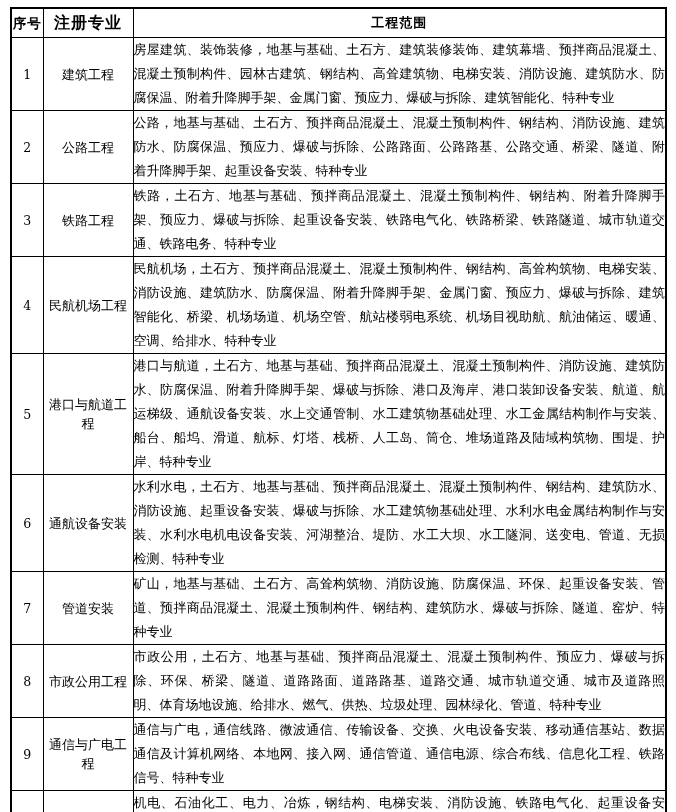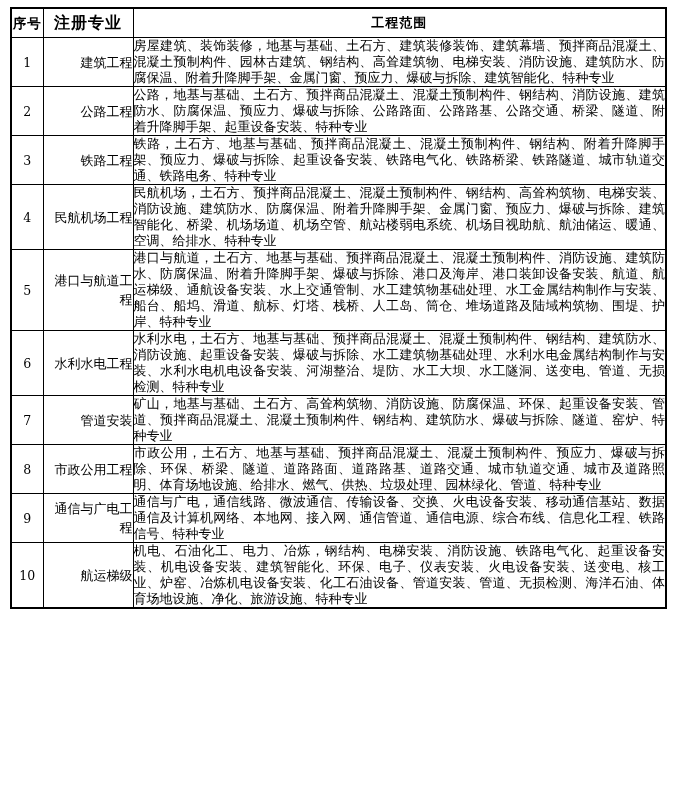--- a/index.html
+++ b/index.html
@@ -53,25 +53,25 @@
 
   td.seq-cell {
     text-align: center;
     font-size: 12.5px;
     font-family: "DejaVu Serif", "Liberation Serif", serif;
   }
   td.major-cell {
     font-size: 13px;
     line-height: 19px;
     padding: 0 4px 0 5px;
-    text-align: right;
+    text-align: center;
   }
   td.scope-cell {
     font-size: 13px;
-    line-height: 16px;
+    line-height: 24px;
     padding: 3px 2px 3px 4px;
     text-align: justify;
     text-justify: inter-character;
     word-break: break-all;
     vertical-align: top;
   }
 </style>
 </head>
 <body>
 
@@ -110,21 +110,21 @@
         <td class="major-cell">民航机场工程</td>
         <td class="scope-cell">民航机场，土石方、预拌商品混凝土、混凝土预制构件、钢结构、高耸构筑物、电梯安装、消防设施、建筑防水、防腐保温、附着升降脚手架、金属门窗、预应力、爆破与拆除、建筑智能化、桥梁、机场场道、机场空管、航站楼弱电系统、机场目视助航、航油储运、暖通、空调、给排水、特种专业</td>
       </tr>
       <tr>
         <td class="seq-cell">5</td>
         <td class="major-cell">港口与航道工程</td>
         <td class="scope-cell">港口与航道，土石方、地基与基础、预拌商品混凝土、混凝土预制构件、消防设施、建筑防水、防腐保温、附着升降脚手架、爆破与拆除、港口及海岸、港口装卸设备安装、航道、航运梯级、通航设备安装、水上交通管制、水工建筑物基础处理、水工金属结构制作与安装、船台、船坞、滑道、航标、灯塔、栈桥、人工岛、筒仓、堆场道路及陆域构筑物、围堤、护岸、特种专业</td>
       </tr>
       <tr>
         <td class="seq-cell">6</td>
-        <td class="major-cell">水利水电工程</td>
+        <td class="major-cell">通航设备安装</td>
         <td class="scope-cell">水利水电，土石方、地基与基础、预拌商品混凝土、混凝土预制构件、钢结构、建筑防水、消防设施、起重设备安装、爆破与拆除、水工建筑物基础处理、水利水电金属结构制作与安装、水利水电机电设备安装、河湖整治、堤防、水工大坝、水工隧洞、送变电、管道、无损检测、特种专业</td>
       </tr>
       <tr>
         <td class="seq-cell">7</td>
         <td class="major-cell">管道安装</td>
         <td class="scope-cell">矿山，地基与基础、土石方、高耸构筑物、消防设施、防腐保温、环保、起重设备安装、管道、预拌商品混凝土、混凝土预制构件、钢结构、建筑防水、爆破与拆除、隧道、窑炉、特种专业</td>
       </tr>
       <tr>
         <td class="seq-cell">8</td>
         <td class="major-cell">市政公用工程</td>

